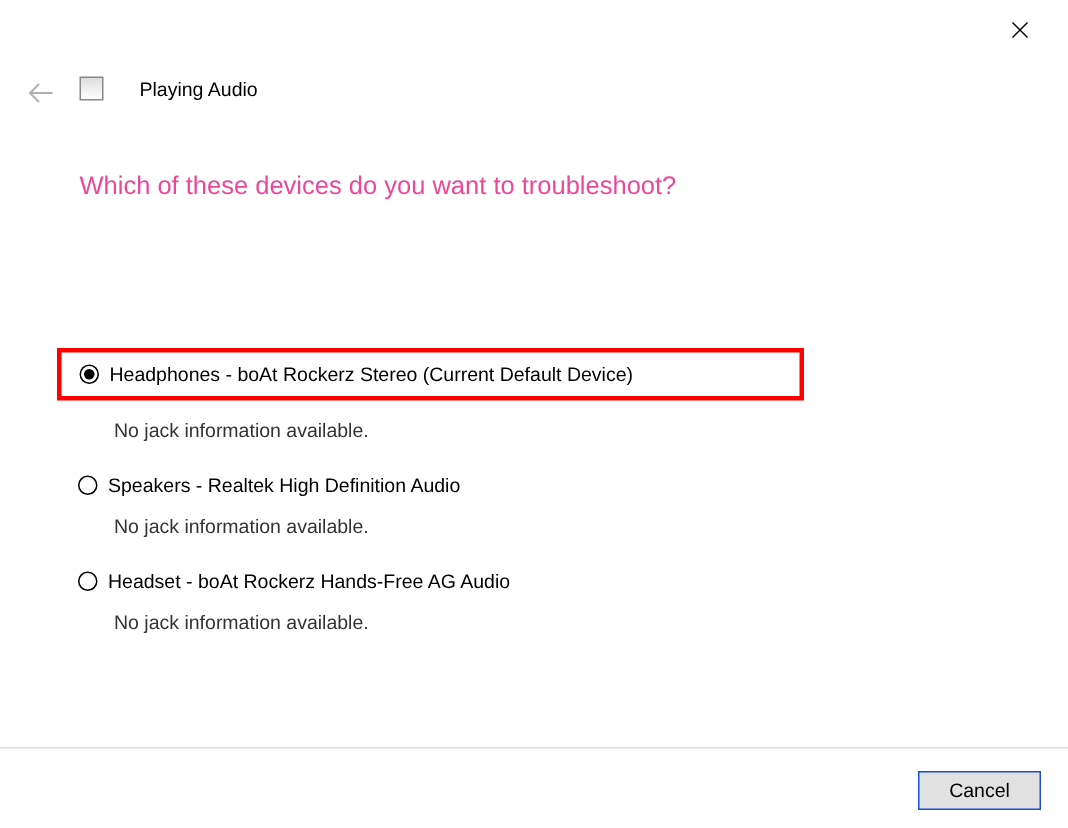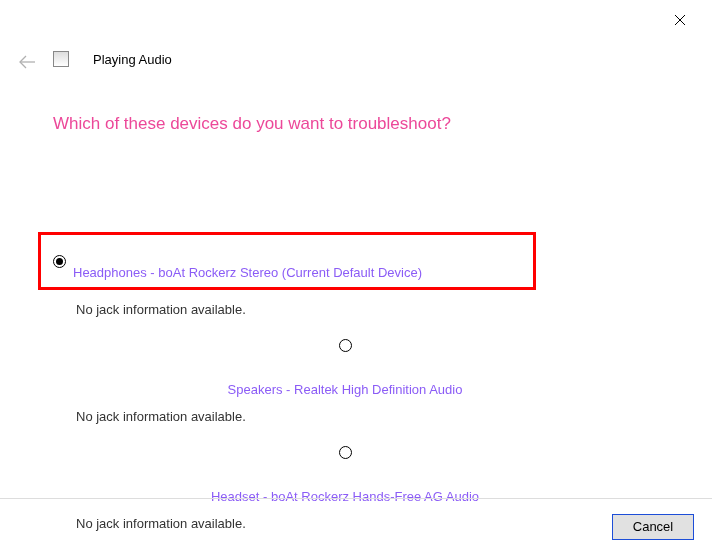--- a/index.html
+++ b/index.html
@@ -92,31 +92,29 @@
     }
     .radio.checked::after {
       content: "";
       width: 7px;
       height: 7px;
       background: #000;
       border-radius: 50%;
     }
     .radio-label {
       font-size: 13px;
-      color: #8b5cf6;
-      margin-top: 23px;
+      color: #000000;
     }
     .subtext {
       font-size: 13px;
       color: #333;
       margin: 12px 0 22px 38px;
     }
     .no-hl-row {
       padding-left: 14px;
-      flex-direction: column;
     }
     .footer-sep {
       position: absolute;
       bottom: 53px;
       left: 0;
       width: 100%;
       height: 1px;
       background: #ddd;
     }
     .footer-btns {

